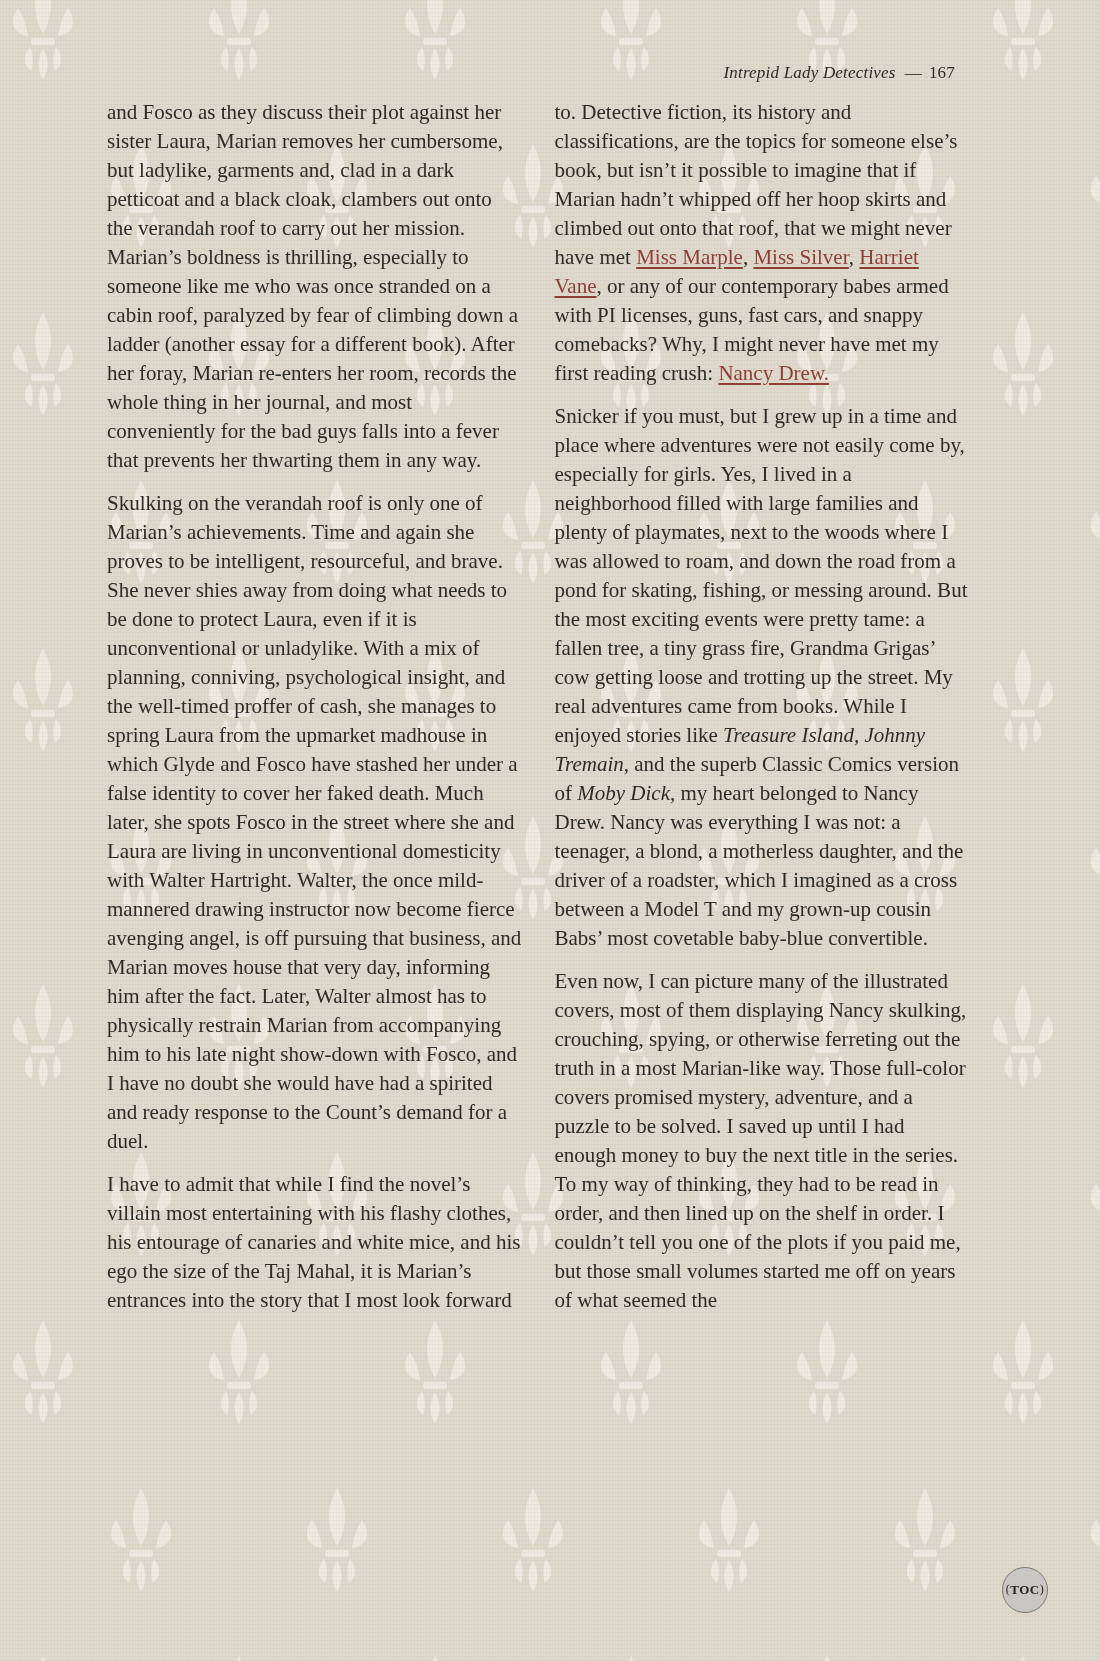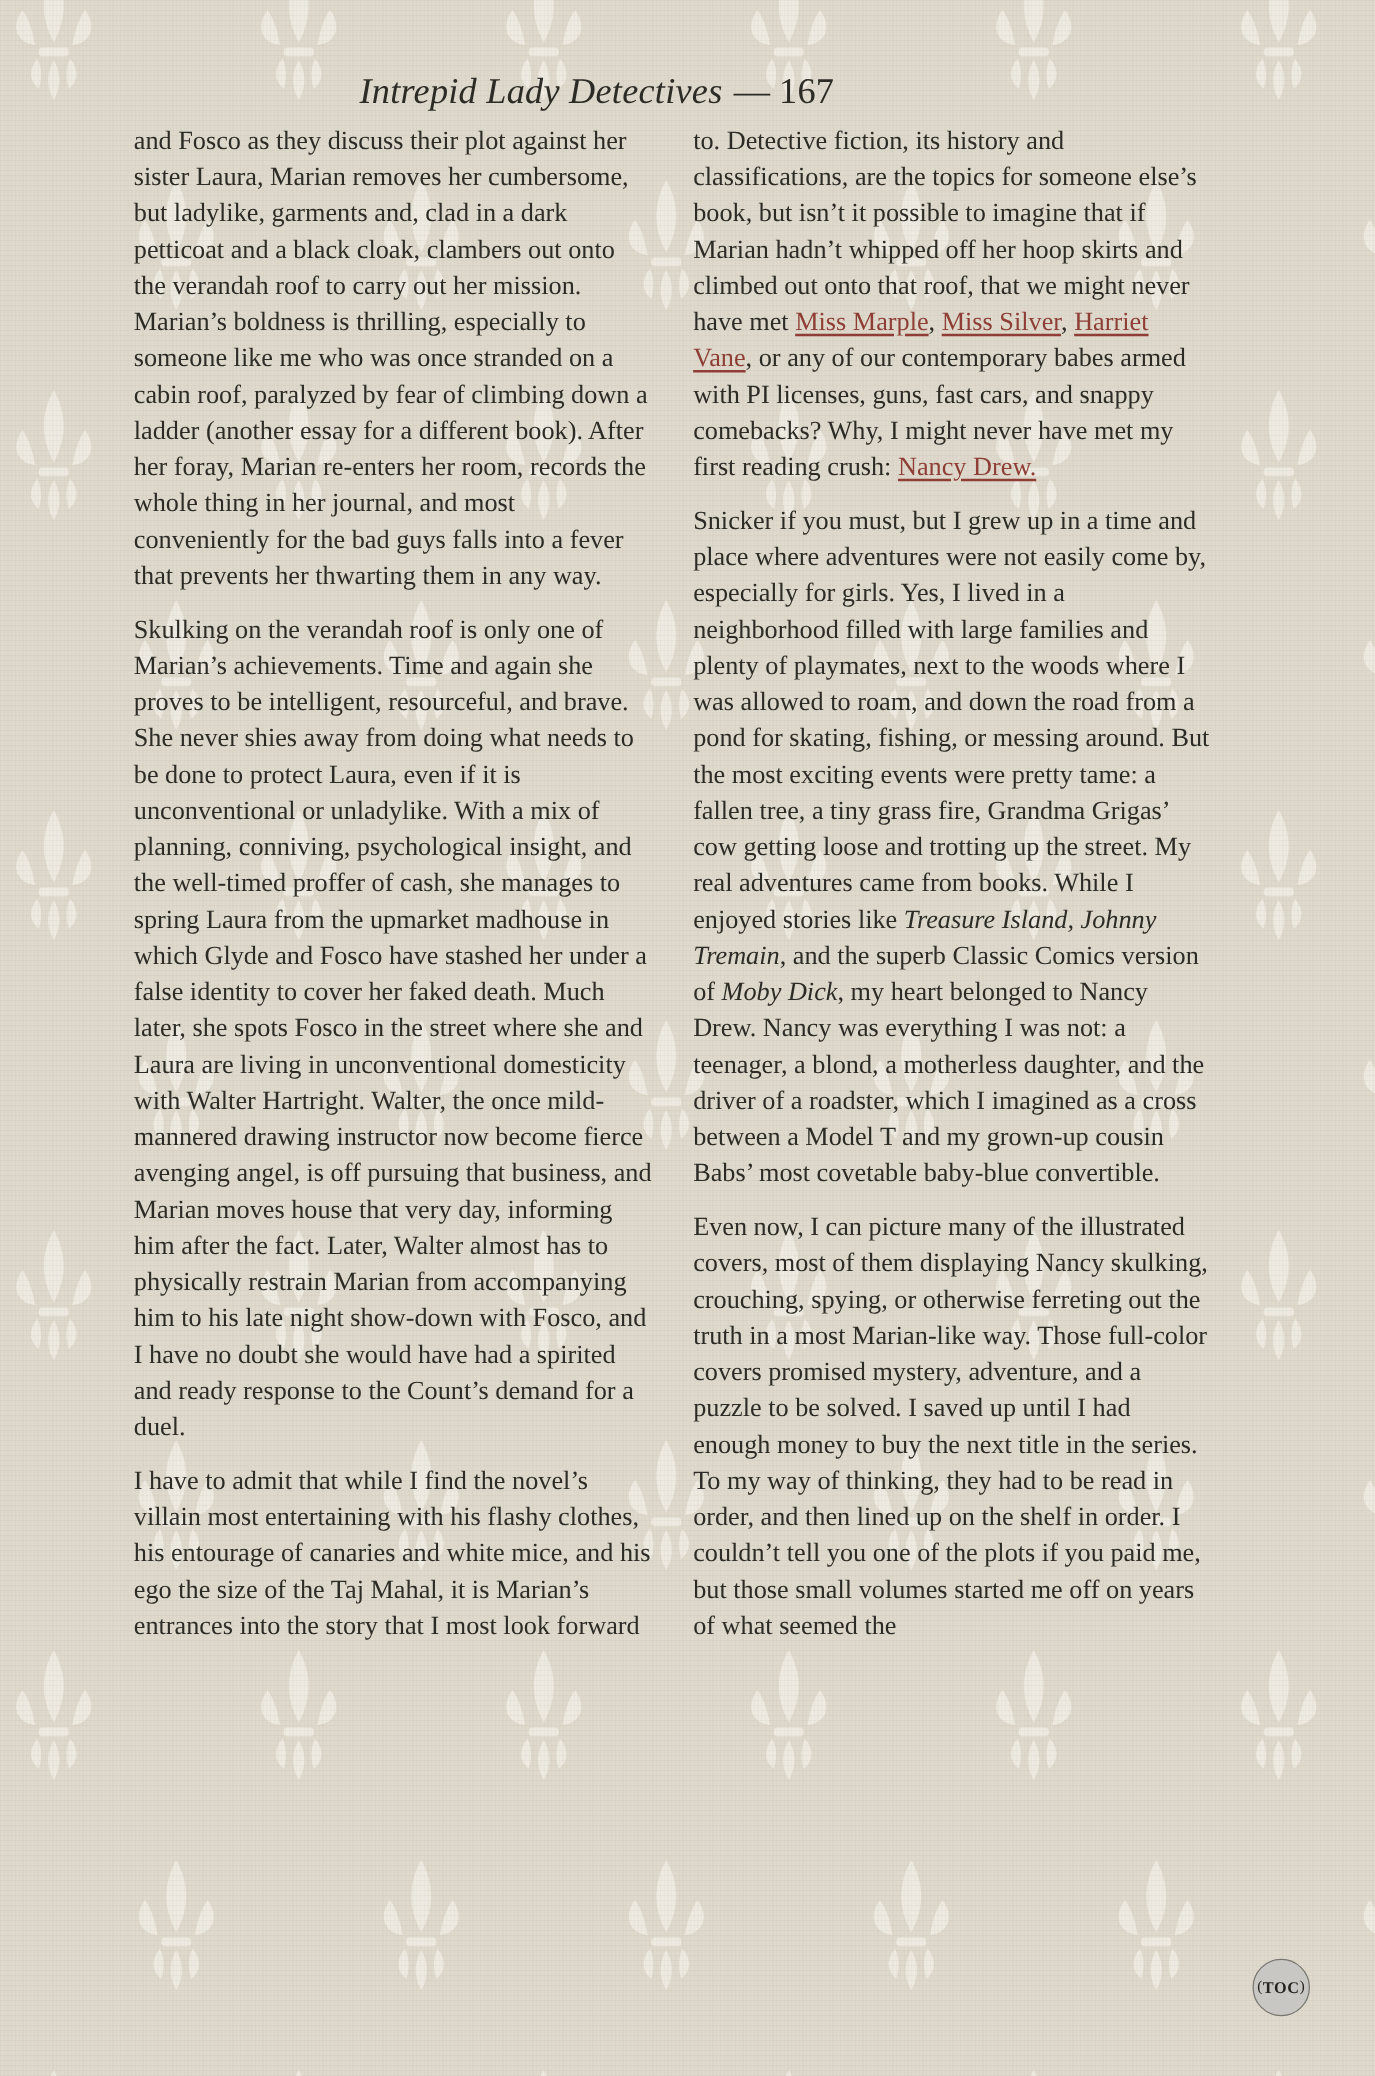--- a/index.html
+++ b/index.html
@@ -41,22 +41,22 @@
     background:
       repeating-linear-gradient(0deg, rgba(125,115,92,0.05) 0 1px, rgba(255,255,255,0.03) 1px 2px, transparent 2px 4px),
       repeating-linear-gradient(90deg, rgba(125,115,92,0.04) 0 1px, transparent 1px 3px);
     pointer-events: none;
   }
   .header {
     position: absolute;
     top: 58px;
     left: 0;
     right: 145px;
-    text-align: center;
-    font-size: 29px;
+    text-align: right;
+    font-size: 17px;
     line-height: 30px;
     color: var(--text);
     letter-spacing: 0.2px;
   }
   .header .header-title { font-style: italic; }
   .header .header-sep { margin: 0 7px 0 9px; }
   .columns {
     position: absolute;
     top: 98px;
     left: 107px;

